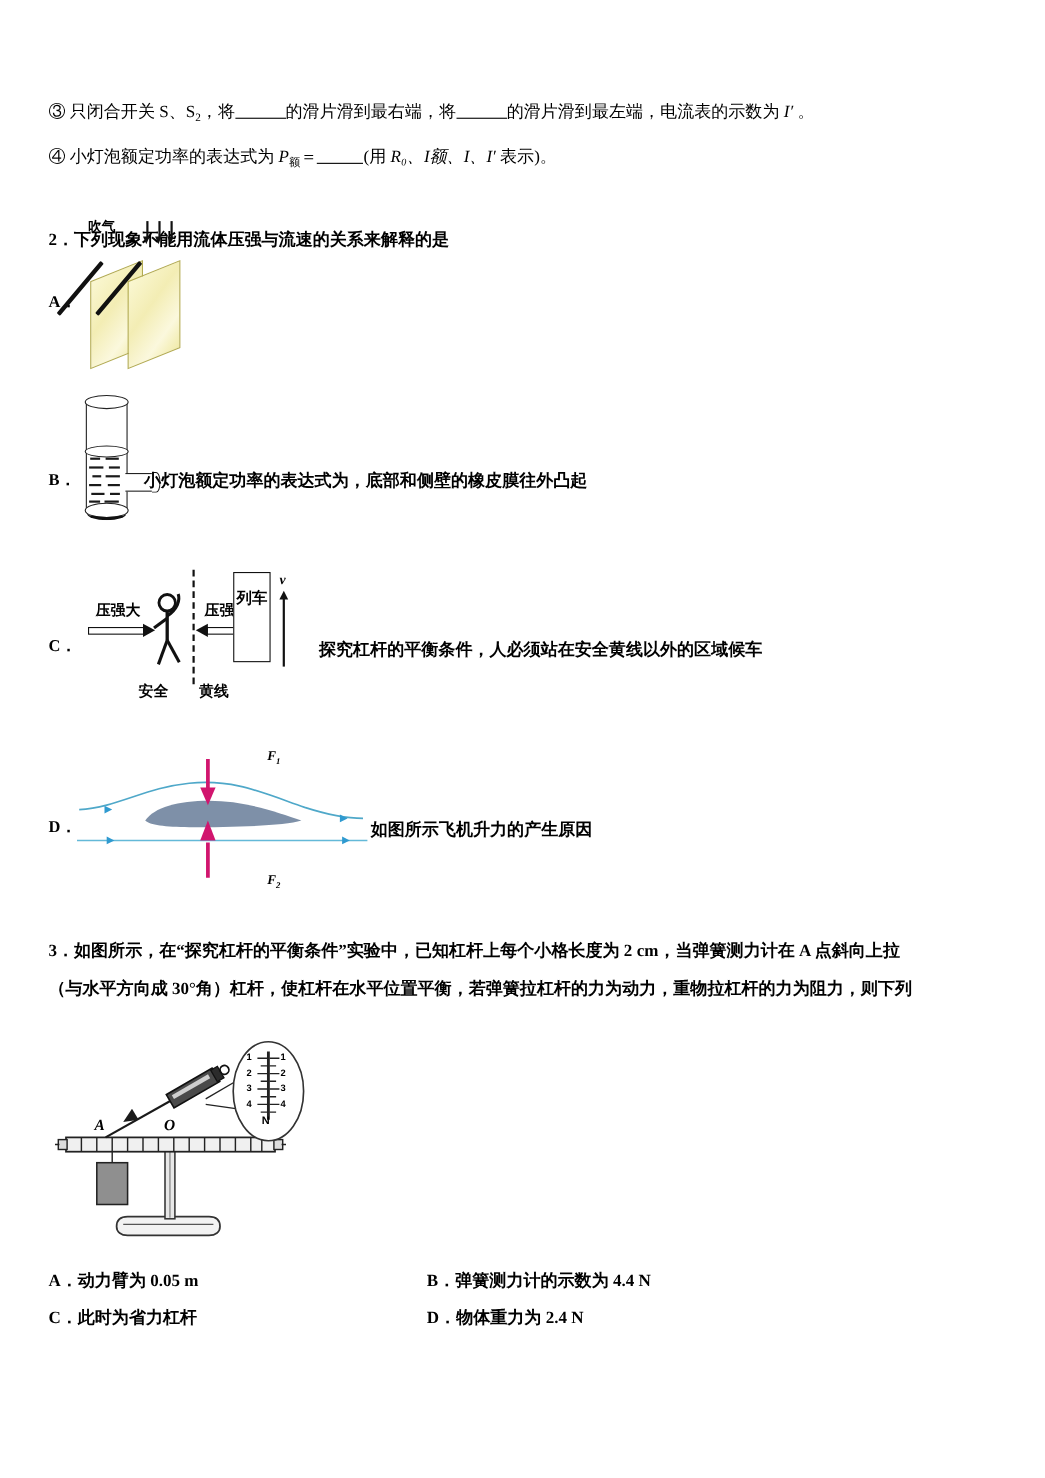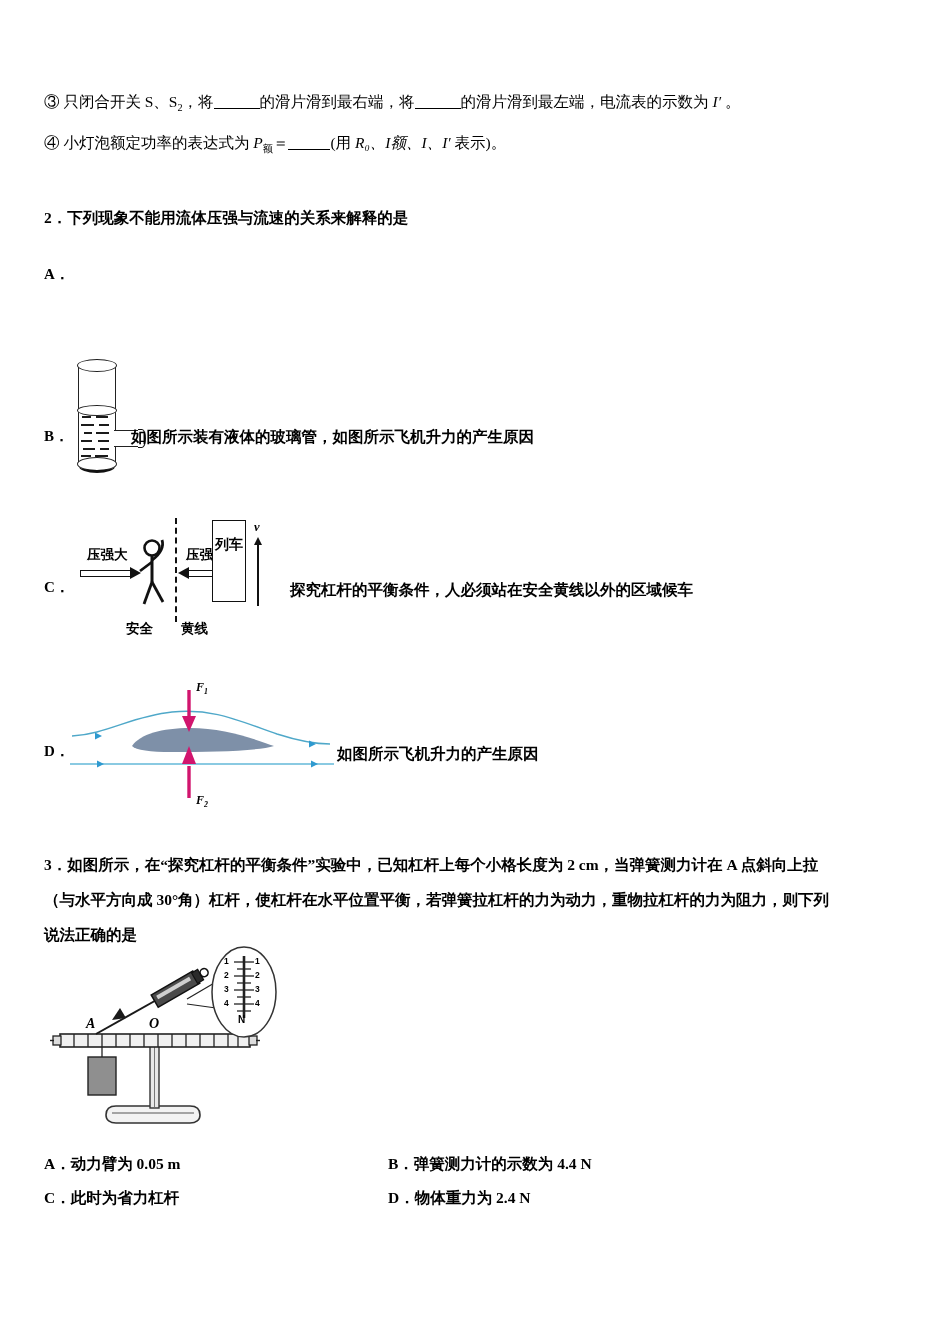--- a/index.html
+++ b/index.html
@@ -123,21 +123,21 @@
   .vlabel { position:absolute; font-size:12.5px; font-style:italic; font-weight:bold; }
   .vArrow { position:absolute; width:1.6px; background:#111; }
   .vArrowHead {
     position:absolute; width:0;height:0;
     border-left:4px solid transparent; border-right:4px solid transparent;
     border-bottom:8px solid #111;
   }
 
   
   .artD { position:absolute; }
-  .Flabel { position:absolute; font-size:12px; font-style:italic; font-weight:bold; }
+  .Flabel { position:absolute; font-size:12px; font-style:italic; font-weight:bold;margin-left:47px; }
 
   
   .artLever { position:absolute; }
   .lv-label { position:absolute; font-size:14px; font-style:italic; font-weight:bold; }
   .scale-digit { position:absolute; font-size:8.5px; font-weight:bold; font-family:"Liberation Sans", sans-serif; }
 </style>
 </head>
 <body>
 
 <div class="page">
@@ -151,20 +151,44 @@
     <span>④</span>
     <span>小灯泡额定功率的表达式为 </span><i class="v">P</i><sub>额</sub><span>＝</span><span class="blank-sm"></span><span>(用 </span><i class="v">R₀、I额、I、I′</i><span> 表示)。</span>
   </div>
 
   <div class="q-head" style="left:44px; top:173px;">
     <span>2．</span><span>下列现象不能用流体压强与流速的关系来解释的是</span>
   </div>
 
   <div class="opt-letter" style="left:44px; top:265px;">A．</div>
 
+  <div class="artA" style="left:60px; top:198px; width:150px; height:135px;">
+
+    <div class="blowlabel" style="left:20px; top:0px;">吹气</div>
+
+    <div class="dnarrow" style="left:71px; top:3px;">
+        <div class="shaft"></div>
+        <div class="head"></div>
+      </div>
+    <div class="dnarrow" style="left:82px; top:3px;">
+        <div class="shaft"></div>
+        <div class="head"></div>
+      </div>
+    <div class="dnarrow" style="left:93px; top:3px;">
+        <div class="shaft"></div>
+        <div class="head"></div>
+      </div>
+
+    <div class="sheet" style="left:22px; top:48px;"></div>
+
+    <div class="sheet" style="left:56px; top:48px;"></div>
+
+    <div class="rod" style="left:11px; top:33px;"></div>
+    <div class="rod" style="left:46px; top:33px;"></div>
+  </div>
 
 
   <div class="opt-letter" style="left:44px; top:427px;">B．</div>
 
   <div class="tube-wrap" style="left:78px; top:358px; width:80px; height:120px;">
     <div class="tube-body"></div>
     <div class="tube-top-ell"></div>
     <div class="tube-mid-ell"></div>
     <div class="tube-liquid">
       <span style="left:3px;  top:5px;  width:9px;"></span>
@@ -179,21 +203,21 @@
       <span style="left:21px; top:37px; width:9px;"></span>
       <span style="left:2px;  top:44px; width:10px;"></span>
       <span style="left:16px; top:44px; width:13px;"></span>
     </div>
     <div class="side-tube"></div>
     <div class="side-membrane"></div>
     <div class="tube-bot-ell"></div>
     <div class="bot-membrane"></div>
   </div>
 
-  <div class="opt-text" style="left:131px; top:427px;">如图所示装有液体的玻璃管，如图所示飞机升力的产生原因</div>
+  <div class="opt-text" style="left:131px; top:427px;">小灯泡额定功率的表达式为，底部和侧壁的橡皮膜往外凸起</div>
 
   <div class="opt-letter" style="left:44px; top:578px;">C．</div>
 
   <div class="artC" style="left:64px; top:516px; width:230px; height:125px;">
 
     <div class="dashline" style="left:111px; top:2px;"></div>
 
     <div class="clabel" style="left:23px; top:30px;">压强大</div>
     <div class="clabel" style="left:122px; top:30px;">压强小</div>
 
@@ -253,21 +277,20 @@
     </svg>
     <div class="Flabel" style="left:134px; top:8px;"><span>F</span><sub>1</sub></div>
     <div class="Flabel" style="left:134px; top:121px;"><span>F</span><sub>2</sub></div>
   </div>
 
   <div class="opt-text" style="left:337px; top:744px;">如图所示飞机升力的产生原因</div>
 
   <div class="q3stem" style="left:44px; top:848px; width:875px;">
     <div><span>3．</span><span>如图所示，在“探究杠杆的平衡条件”实验中，已知杠杆上每个小格长度为 2 cm，当弹簧测力计在 A 点斜向上拉</span></div>
     <div><span>（与水平方向成 30°角）杠杆，使杠杆在水平位置平衡，若弹簧拉杠杆的力为动力，重物拉杠杆的力为阻力，则下列</span></div>
-    <div><span>说法正确的是</span></div>
   </div>
 
   <div class="artLever" style="left:48px; top:942px; width:235px; height:190px;">
     <svg width="235" height="190" viewBox="0 0 235 190">
 
       <path d="M58 173 C58 167, 62 164, 68 164 L142 164 C148 164, 152 167, 152 173 C152 178, 148 181, 142 181 L68 181 C62 181, 58 178, 58 173 Z" fill="#f2f2f2" stroke="#333" stroke-width="1.6"></path>
       <path d="M64 171 L146 171" stroke="#555" stroke-width="1.2"></path>
 
       <rect x="102" y="104" width="9" height="62" fill="#e8e8e8" stroke="#333" stroke-width="1.4"></rect>
       <line x1="106.5" y1="105" x2="106.5" y2="165" stroke="#777" stroke-width="1"></line>

